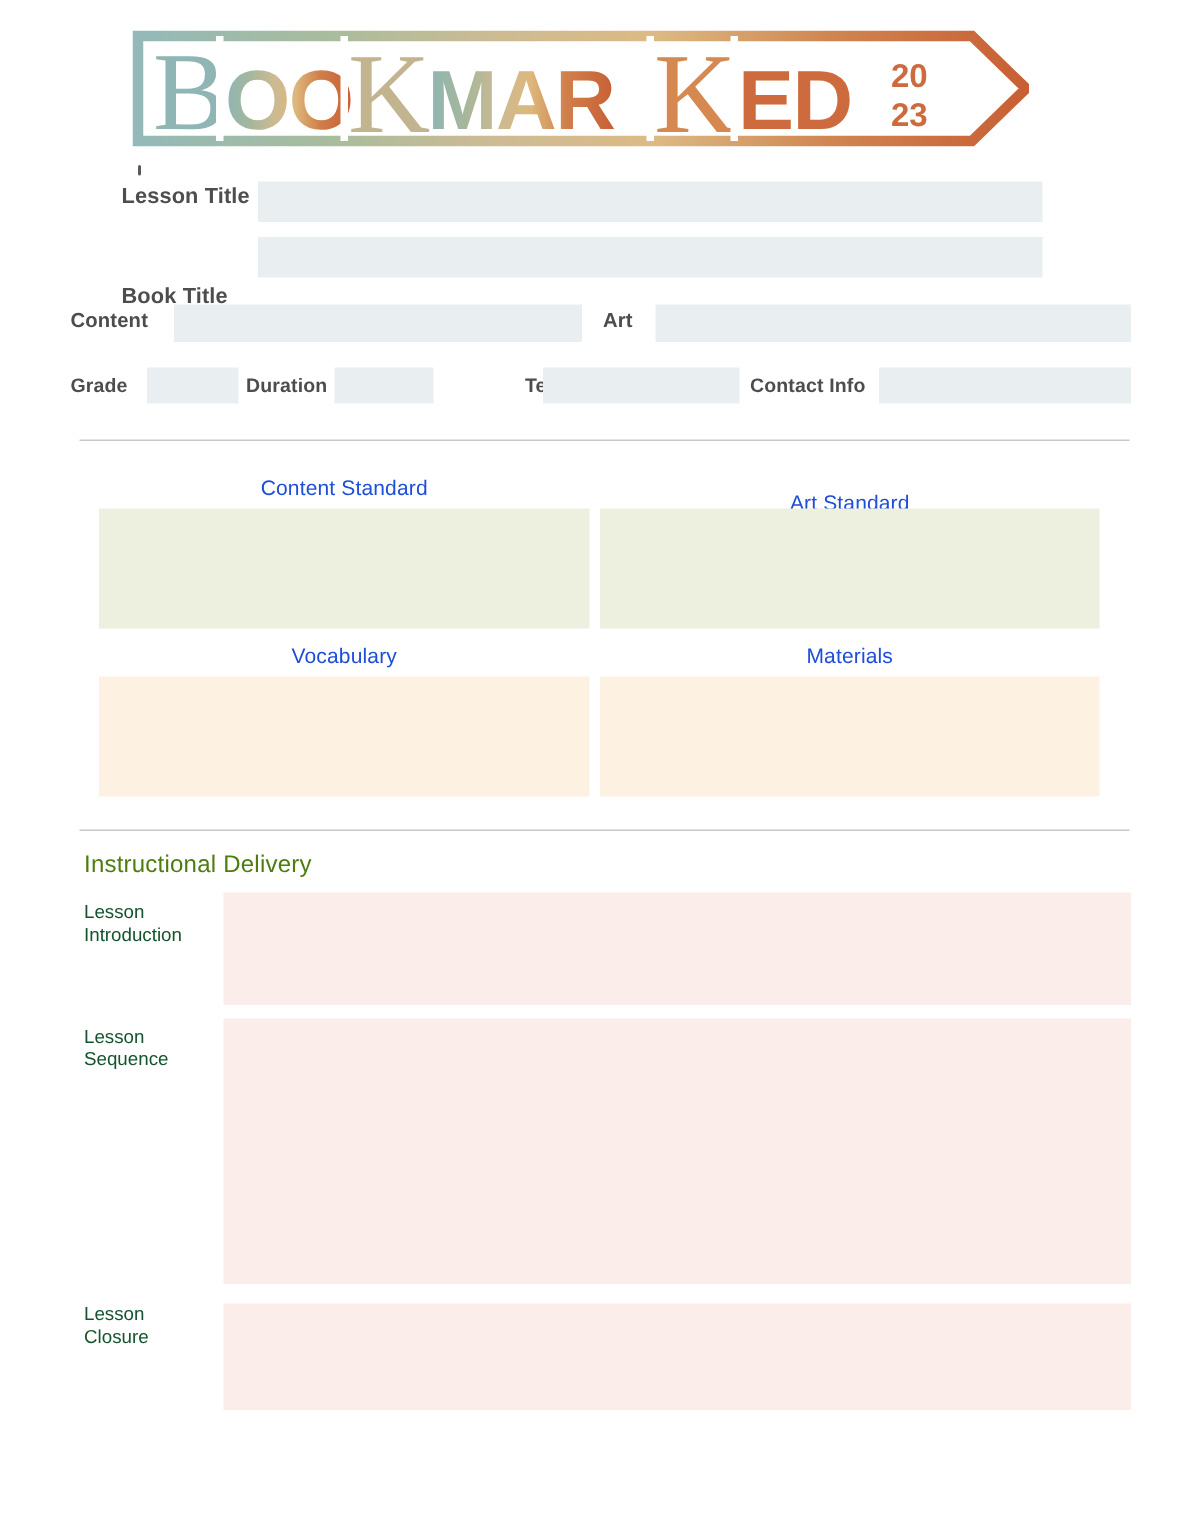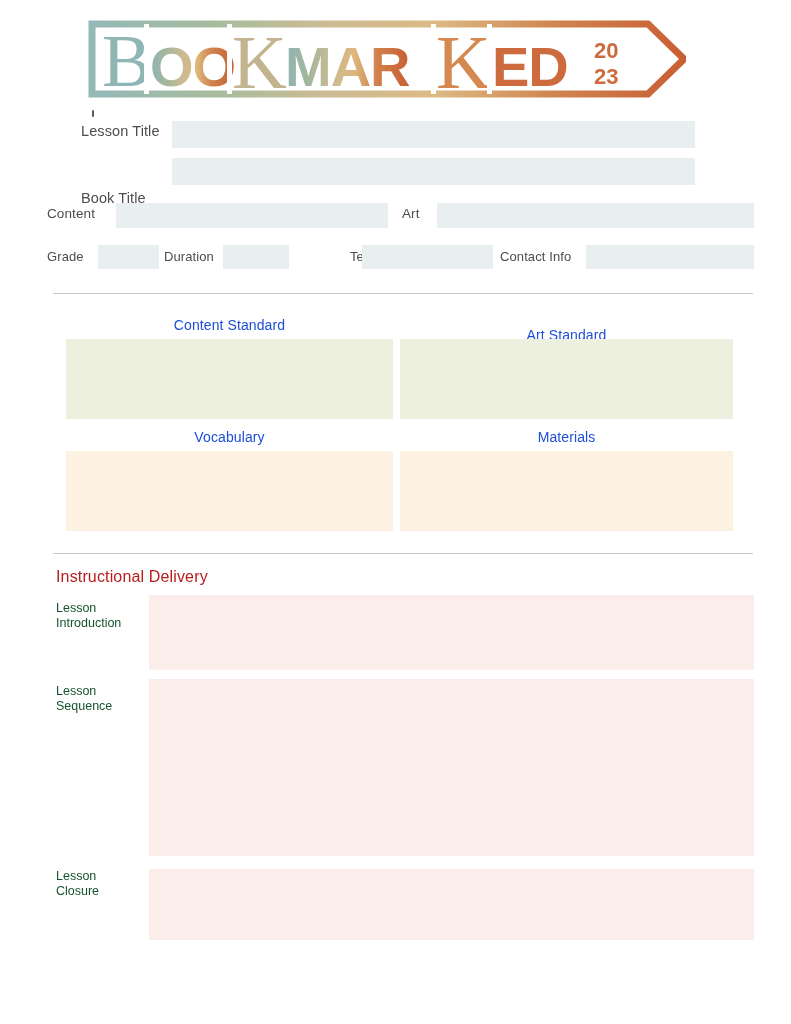--- a/index.html
+++ b/index.html
@@ -46,20 +46,21 @@
   .row {
     position: absolute;
     display: flex;
     align-items: center;
   }
   .lbl {
     font-size: 13.5px;
     color: #4d4d4d;
     white-space: nowrap;
     letter-spacing: 0.1px;
+    font-weight: bold;
   }
   .lbl-lg { font-size: 14.5px; }
   .field {
     background: #e9eef0;
     height: 26px;
   }
 
   
   .r-lesson-title { left: 0; top: 16px; width: 791px; }
   .r-lesson-title .lbl { position: absolute; left: 81px; top: 1px; }
@@ -125,21 +126,21 @@
   .b-vocab       { left: 66px;  top: 451px; width: 327px; height: 80px; }
   .h-materials   { left: 400px; top: 429px; width: 333px; }
   .b-materials   { left: 400px; top: 451px; width: 333px; height: 80px; }
 
   
   .section-title {
     position: absolute;
     left: 56px;
     top: 568px;
     font-size: 16px;
-    color: #b91c1c;
+    color: #4d7c0f;
     letter-spacing: 0.15px;
   }
   .id-label {
     position: absolute;
     left: 56px;
     font-size: 12.5px;
     color: #14532d;
     line-height: 15px;
     width: 88px;
   }

